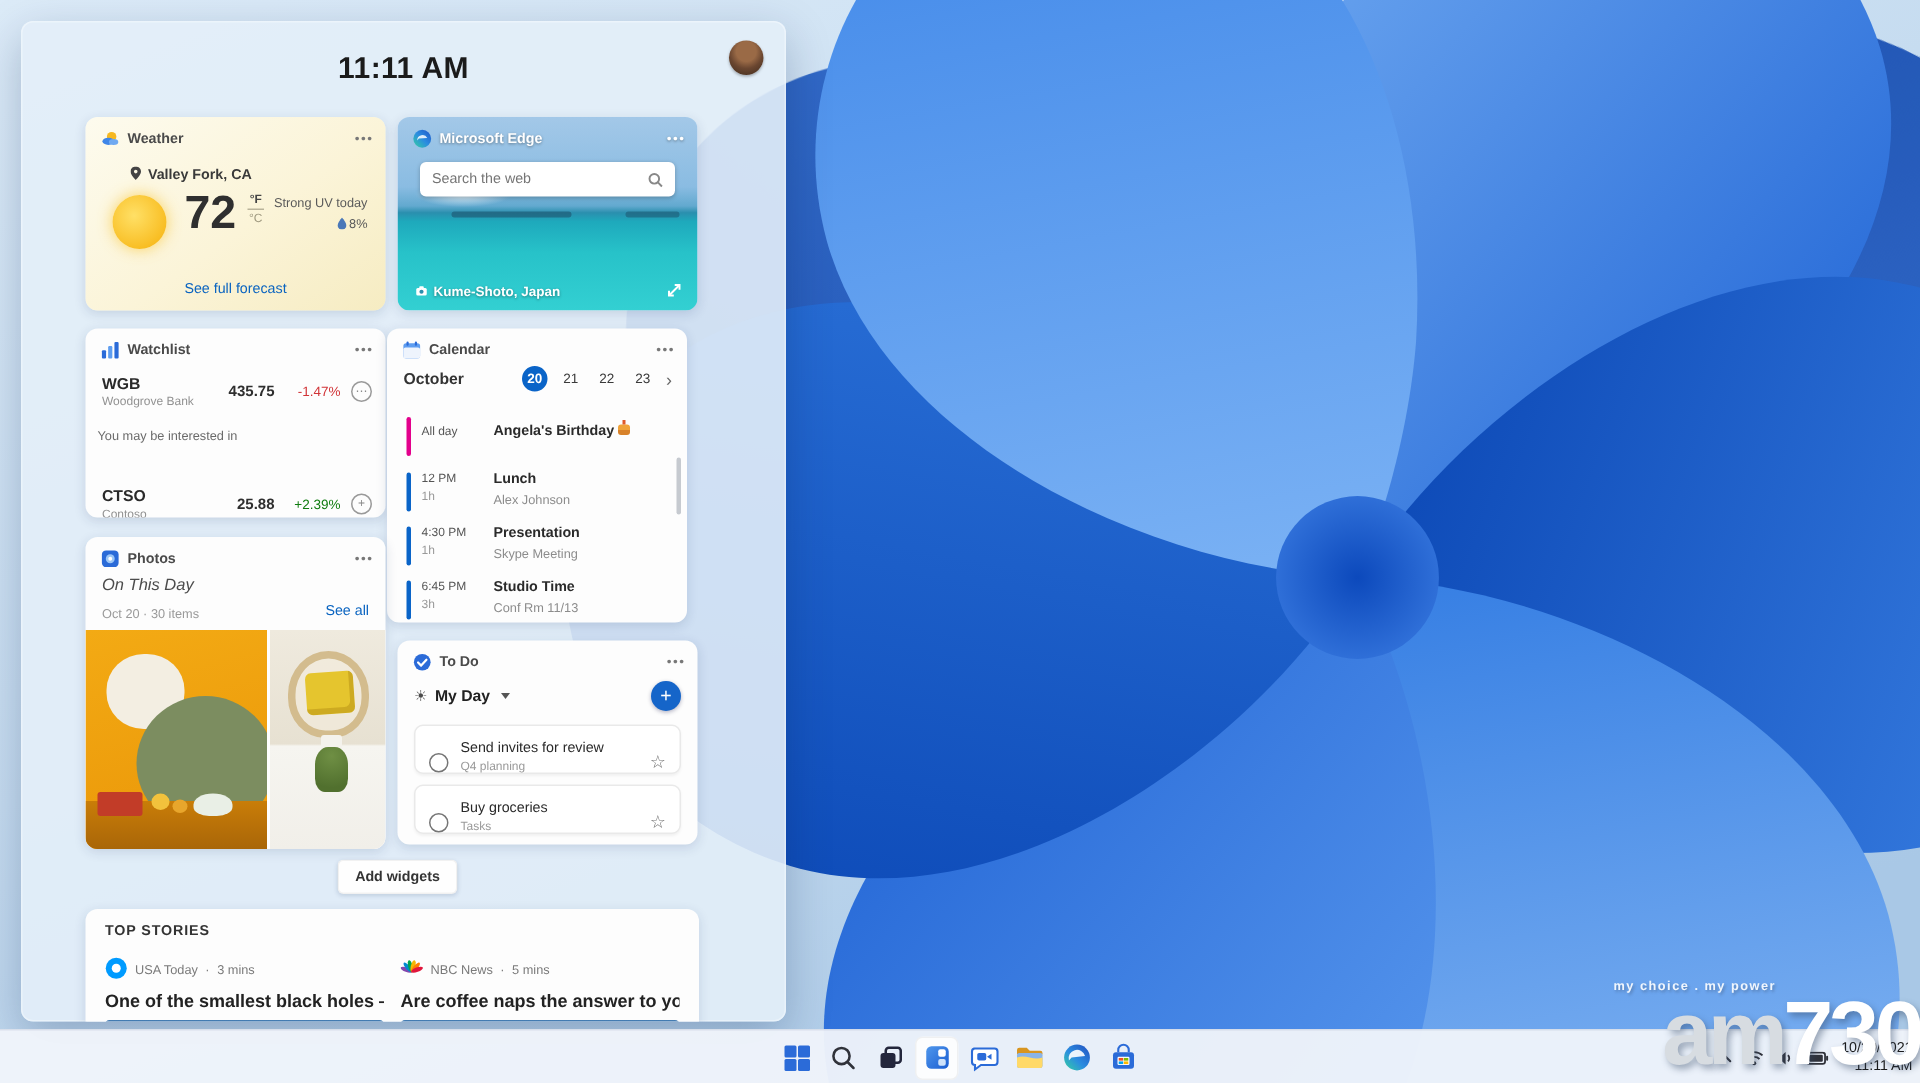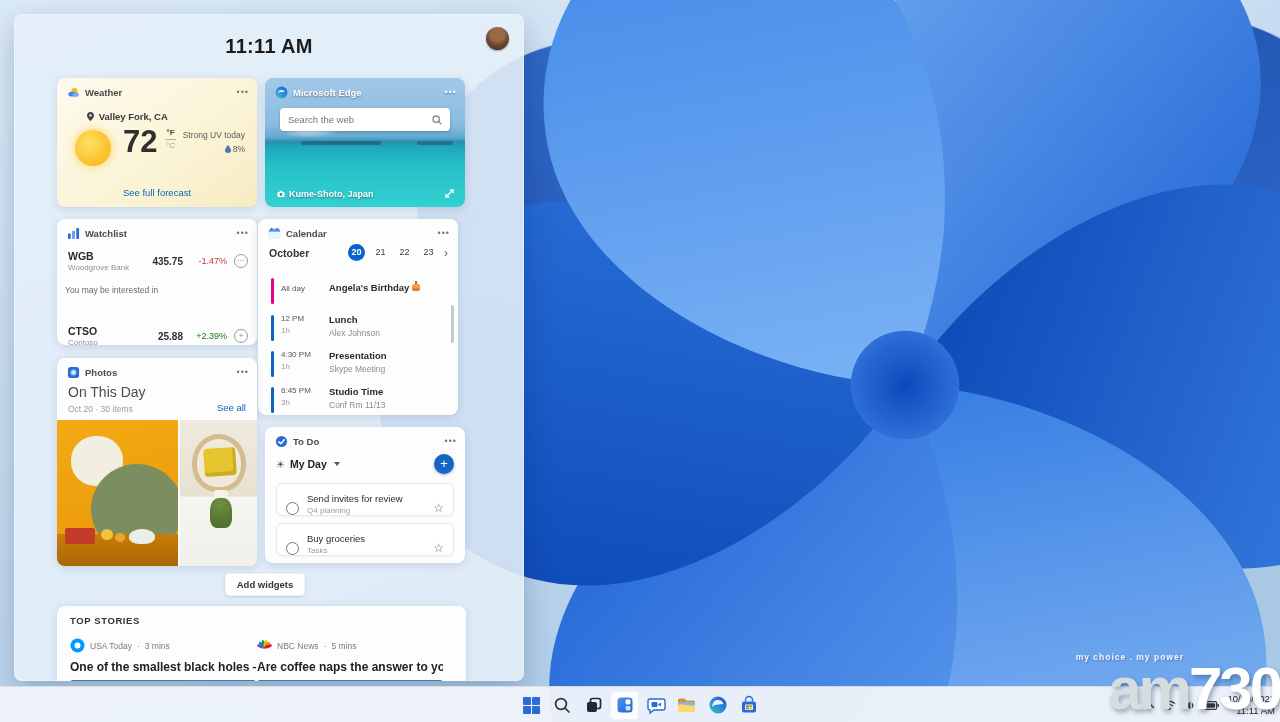--- a/index.html
+++ b/index.html
@@ -82,21 +82,21 @@
   .ev .t1 { font-size:8px; color:#555; } .ev .t2 { font-size:8px; color:#9a9a9a; margin-top:3px; }
   .ev .tit { font-size:9.5px; font-weight:bold; color:#2a2a2a; }
   .ev .sub { font-size:8.5px; color:#8c8c8c; margin-top:3px; }
   .cake { display:inline-block; width:8px; height:7px; vertical-align:0; margin-left:3px;
           background:linear-gradient(#f0a33a 55%, #d8822a 55%); border-radius:2px; position:relative; }
   .cake:before { content:""; position:absolute; top:-3px; left:3px; width:1.5px; height:3px; background:#e05a2a; }
   .cal-scroll { position:absolute; right:4px; top:86px; width:3px; height:38px; background:#c6cad0; border-radius:2px; }
 
   
   .photos { left:43px; top:344px; height:208px; }
-  .p-head { position:absolute; left:11px; top:26px; font-size:14px; color:#4c4c4c; }
+  .p-head { position:absolute; left:11px; top:26px; font-size:11px; color:#4c4c4c;font-style:italic; }
   .p-sub { position:absolute; left:11px; top:46px; font-size:8.5px; color:#9a9a9a; }
   .p-seeall { position:absolute; right:11px; top:44px; font-size:9.5px; color:#0a64c0; cursor:pointer; }
   .p-imgs { position:absolute; left:0; right:0; top:62px; bottom:0; display:flex; gap:2px; background:#fff; }
   .ph1 { position:relative; width:121px; overflow:hidden; background:linear-gradient(165deg,#f3aa14 0%,#ea9608 100%); }
   .ph1 .circ-w { position:absolute; left:14px; top:16px; width:52px; height:50px; border-radius:48%; background:#f3eee2; }
   .ph1 .circ-g { position:absolute; left:34px; top:44px; width:92px; height:90px; border-radius:50%; background:#7c8d60; }
   .ph1 .table { position:absolute; bottom:0; left:0; right:0; height:32px; background:linear-gradient(#c97d08,#a96608); }
   .ph1 .box { position:absolute; bottom:22px; left:8px; width:30px; height:16px; background:#c23c28; border-radius:2px; }
   .ph1 .fruit1 { position:absolute; bottom:26px; left:44px; width:12px; height:11px; border-radius:50%; background:#f2c23c; }
   .ph1 .fruit2 { position:absolute; bottom:24px; left:58px; width:10px; height:9px; border-radius:50%; background:#e8a62c; }
@@ -125,21 +125,21 @@
   .task .star { font-size:12px; color:#767676; }
 
   
   .addw { position:absolute; left:211px; top:559px; width:80px; height:23px; background:#fefefe; border:1px solid rgba(0,0,0,.05);
           border-radius:4px; box-shadow:0 1px 3px rgba(20,40,90,.15); font-size:9.5px; font-weight:bold; color:#333;
           text-align:center; line-height:21px; cursor:pointer; }
   .news { position:absolute; left:43px; top:592px; width:409px; height:96px; background:#fdfdfd; border-radius:8px;
           box-shadow:0 2px 8px rgba(20,40,90,.14); }
   .n-title { position:absolute; left:13px; top:9px; font-size:9.5px; font-weight:bold; letter-spacing:.6px; color:#333; }
   .n-col { position:absolute; top:32px; width:186px; }
-  .n-col.c1 { left:13px; } .n-col.c2 { left:200px; }
+  .n-col.c1 { left:13px; } .n-col.c2 { left:210px; }
   .n-src { display:flex; align-items:center; gap:5px; font-size:8.5px; color:#7a7a7a; }
   .n-head { margin-top:7px; font-size:12px; font-weight:bold; color:#222; line-height:1.2; white-space:nowrap; overflow:hidden; }
   .n-img { margin-top:6px; height:14px; border-radius:3px 3px 0 0; background:linear-gradient(#447cb2,#2e5f96); }
 
   
   .taskbar { position:absolute; left:0; right:0; top:686px; height:36px; background:rgba(239,244,250,.96);
              border-top:1px solid rgba(120,140,170,.18); }
   .tb-center { position:absolute; left:50%; top:0; height:36px; transform:translateX(-50%); display:flex; align-items:center; gap:2px; }
   .tb-btn { width:29px; height:29px; border-radius:5px; display:flex; align-items:center; justify-content:center; cursor:pointer; }
   .tb-btn.active { background:rgba(255,255,255,.85); box-shadow:inset 0 0 0 1px rgba(0,0,0,.05); }

